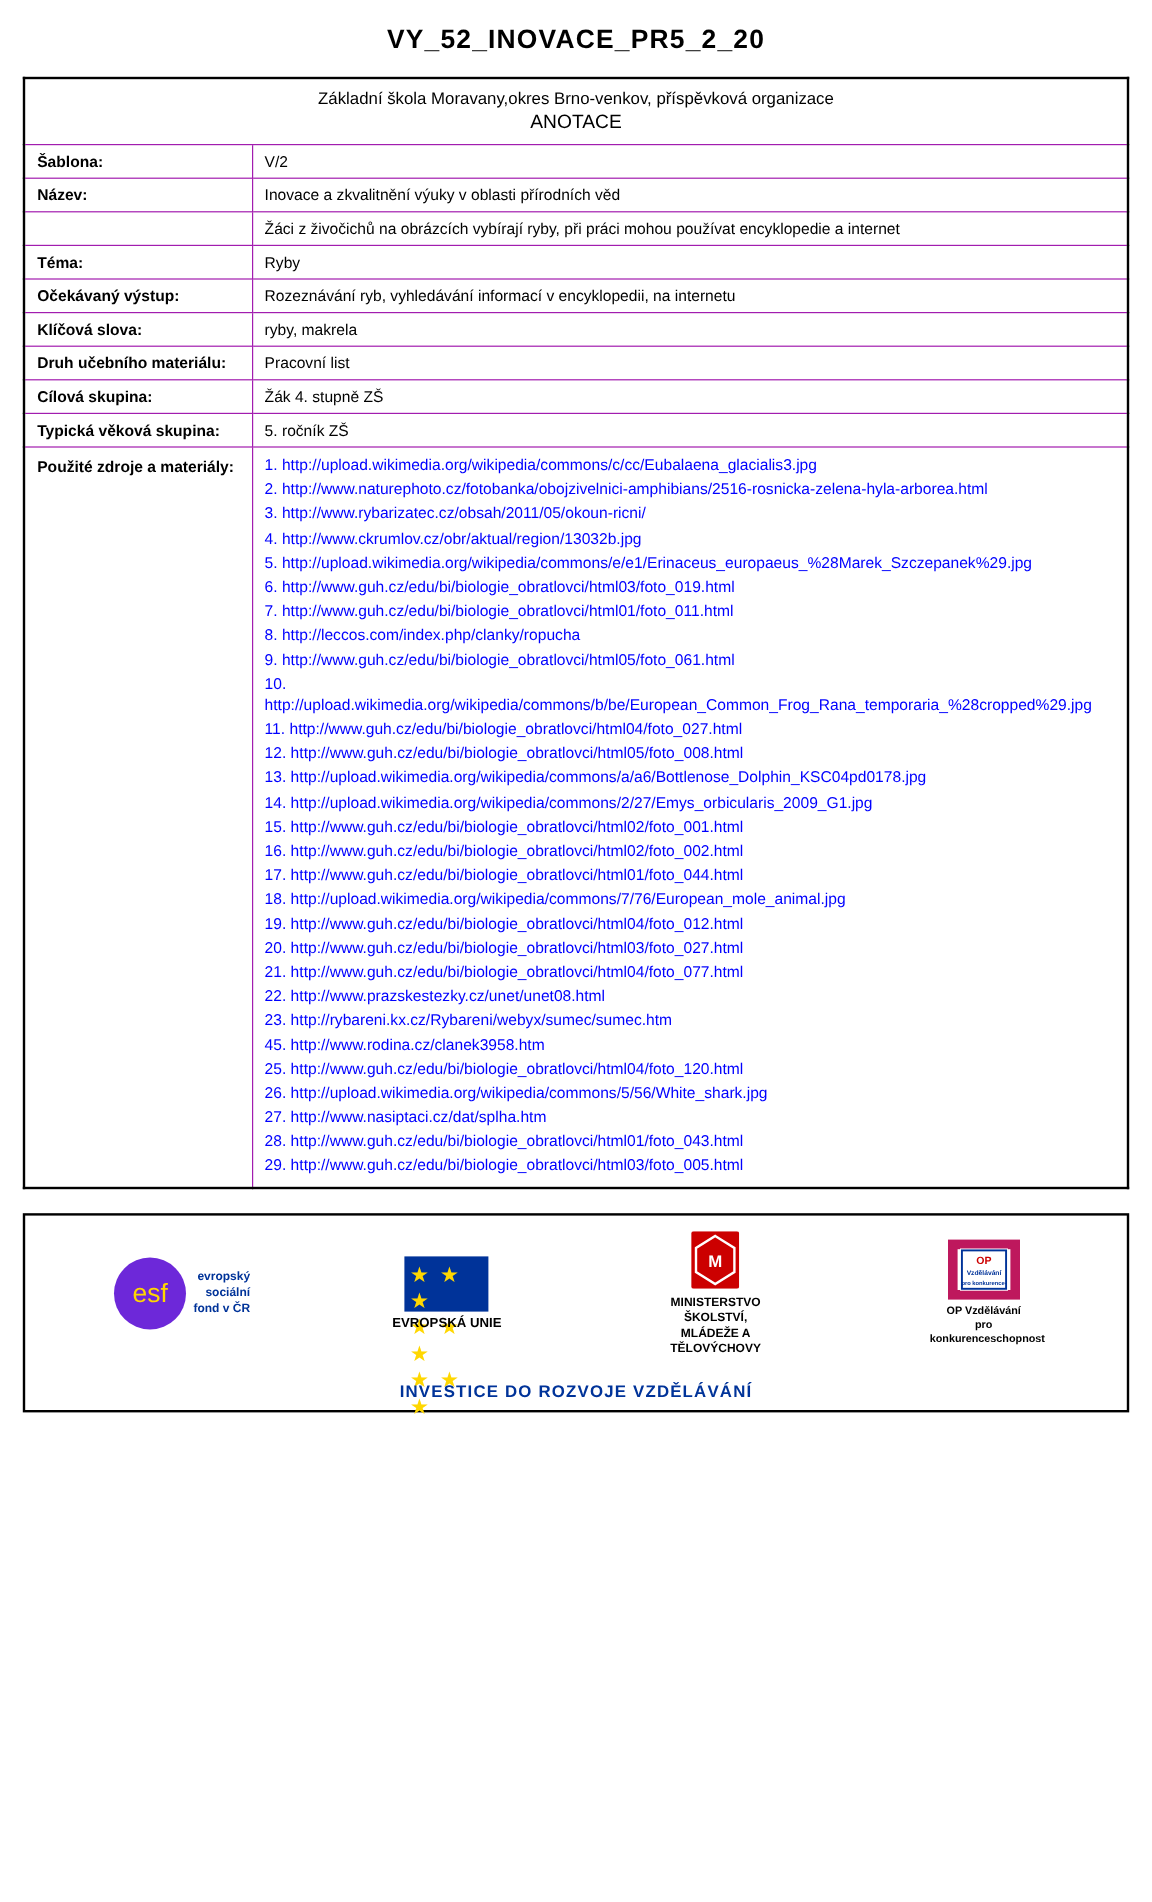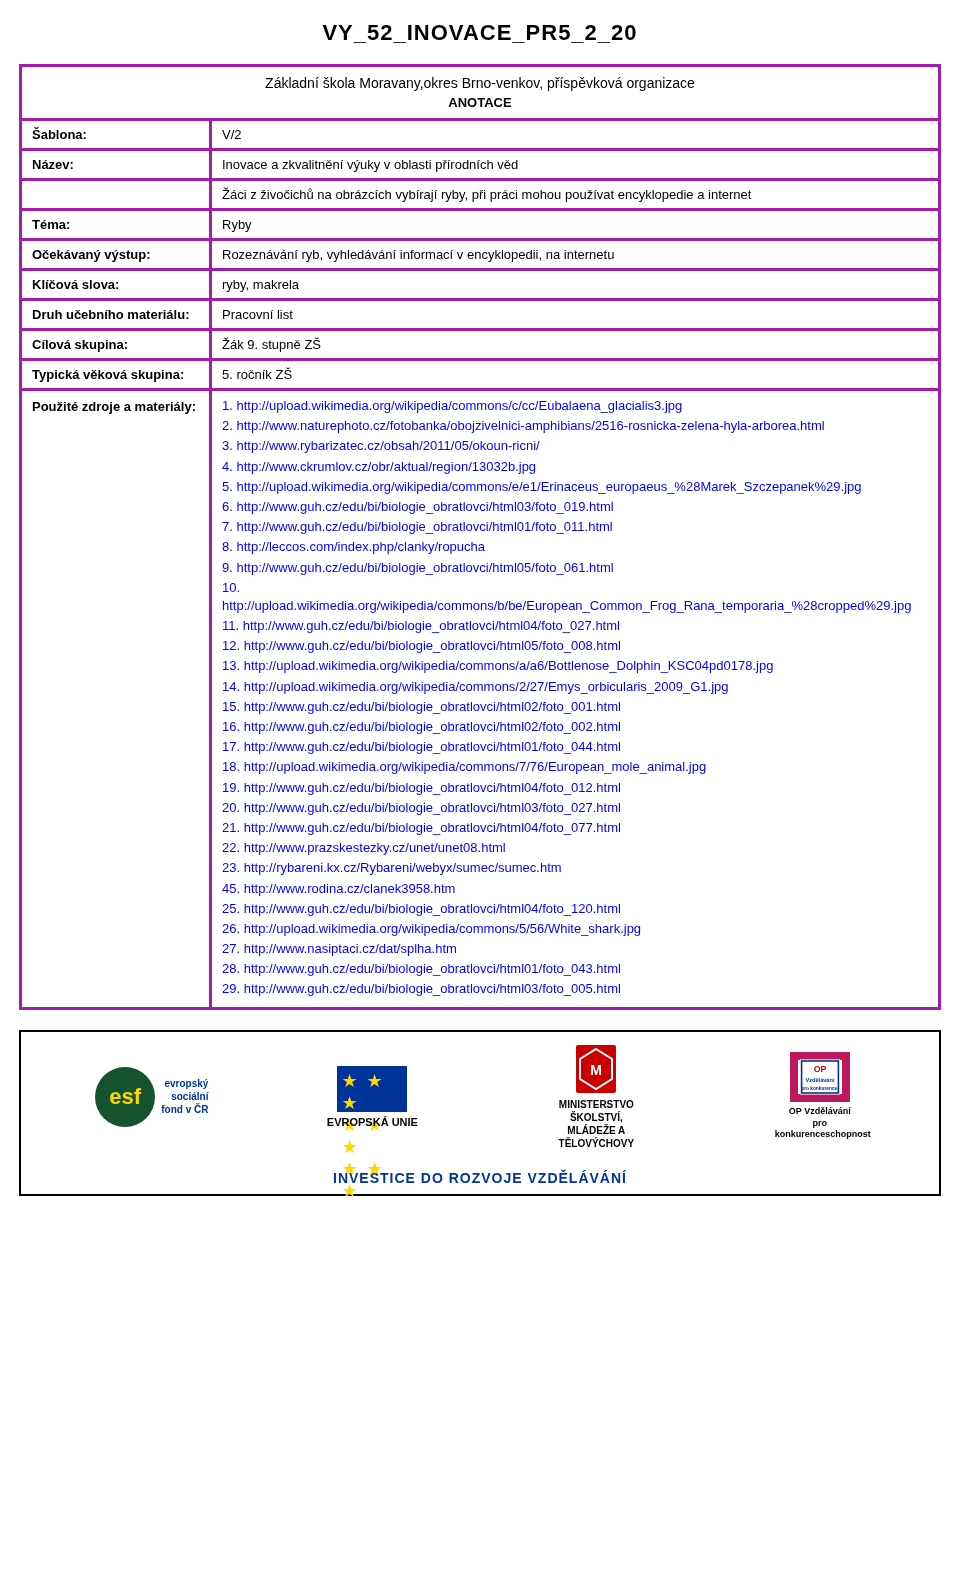--- a/index.html
+++ b/index.html
@@ -22,21 +22,21 @@
       font-weight: bold;
       margin-bottom: 18px;
       letter-spacing: 1px;
     }
     .main-table {
       width: 100%;
       border-collapse: collapse;
       border: 2px solid #000;
     }
     .main-table td {
-      border: 3px solid #a21caf;
+      border: 1px solid #a21caf;
       padding: 6px 10px;
       vertical-align: top;
     }
     .label-col {
       width: 190px;
       font-weight: bold;
       vertical-align: middle;
     }
     .sources-list {
       margin: 0;
@@ -61,27 +61,27 @@
     .logo-esf {
       display: flex;
       flex-direction: column;
       align-items: center;
       gap: 4px;
     }
     .esf-circle {
       width: 60px;
       height: 60px;
       border-radius: 50%;
-      background: #14532d;
+      background: #6d28d9;
       display: flex;
       align-items: center;
       justify-content: center;
       color: #FFD700;
       font-size: 22px;
-      font-weight: bold;
+      font-weight: normal;
     }
     .esf-text {
       font-size: 10px;
       text-align: right;
       color: #003399;
       font-weight: bold;
       line-height: 1.3;
     }
     .eu-logo {
       display: flex;
@@ -177,21 +177,21 @@
   <table class="main-table">
     <colgroup>
       <col style="width:190px">
       <col>
     </colgroup>
 
     <tbody>
         <tr>
       <td colspan="2" style="text-align:center; padding:8px 10px;">
         <div style="font-size:14px; margin-bottom:4px;">Základní škola Moravany,okres Brno-venkov, příspěvková organizace</div>
-        <div style="font-size:13px; font-weight:bold;">ANOTACE</div>
+        <div style="font-size:16px; font-weight:normal;">ANOTACE</div>
       </td>
     </tr>
 
     <tr>
       <td class="label-col">Šablona:</td>
       <td>V/2</td>
     </tr>
 
     <tr>
       <td class="label-col">Název:</td>
@@ -219,21 +219,21 @@
       <td>ryby, makrela</td>
     </tr>
 
     <tr>
       <td class="label-col">Druh učebního materiálu:</td>
       <td>Pracovní list</td>
     </tr>
 
     <tr>
       <td class="label-col">Cílová skupina:</td>
-      <td>Žák 9. stupně ZŠ</td>
+      <td>Žák 4. stupně ZŠ</td>
     </tr>
 
     <tr>
       <td class="label-col">Typická věková skupina:</td>
       <td>5. ročník ZŠ</td>
     </tr>
 
     <tr>
       <td class="label-col" style="vertical-align:top; padding-top:8px;">Použité zdroje a materiály:</td>
       <td style="padding: 6px 10px;">

